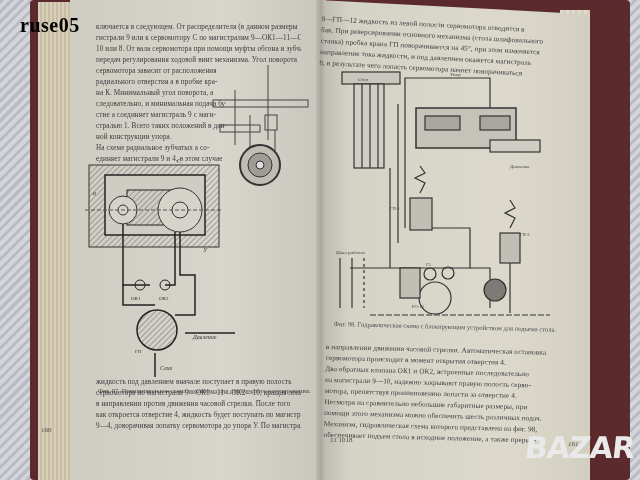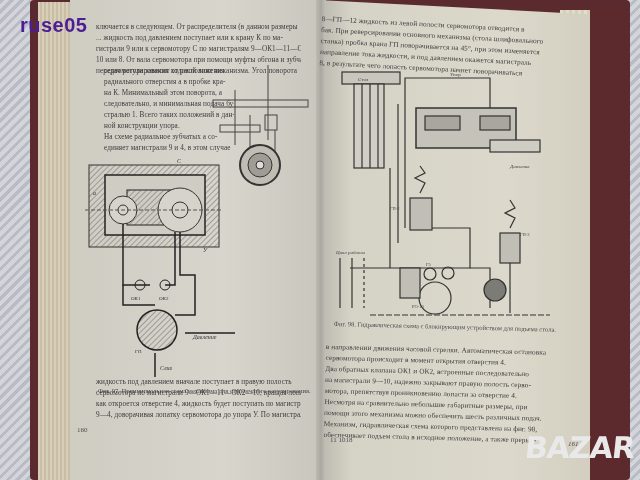--- a/index.html
+++ b/index.html
@@ -15,55 +15,55 @@
   .page-right{position:absolute;left:318px;top:0;width:270px;height:480px;
     background:linear-gradient(90deg,#b9b7ad 0%,#d5d2c6 12%,#dcd9cc 70%,#d3cfc0 100%);
     transform:skewY(3deg);transform-origin:left top;}
   .edge-right{position:absolute;left:560px;top:10px;width:30px;height:470px;
     background:repeating-linear-gradient(90deg,#e1dccb 0 3px,#d4cebb 3px 6px);}
   .gutter{position:absolute;left:316px;top:0;width:10px;height:480px;
     background:linear-gradient(90deg,#bdbbb2,#a9a79f,#c4c2b8);}
   .txt{position:absolute;color:#3a3a3c;font-size:7.2px;line-height:11px;letter-spacing:0.1px;}
   .txt p{margin:0;white-space:nowrap;overflow:hidden;}
   .left-top{left:96px;top:22px;width:205px;}
-  .left-mid{left:96px;top:66px;width:130px;margin-left:8px;}
+  .left-mid{left:96px;top:66px;width:130px;}
   .left-bot{left:96px;top:372px;width:205px;}
   .right-top{left:322px;top:14px;width:240px;transform:rotate(3deg);transform-origin:left top;}
   .right-bot{left:326px;top:342px;width:240px;transform:rotate(1.5deg);transform-origin:left top;}
   .caption{position:absolute;font-size:6.5px;color:#4a4a4c;white-space:nowrap;}
   .pagenum{position:absolute;font-size:7px;color:#4a4a4c;}
-  .watermark-top{position:absolute;left:20px;top:14px;font-family:Liberation Sans, sans-serif;
-    font-weight:bold;font-size:20px;color:#4c1d95;letter-spacing:0.5px;}
+  .watermark-top{position:absolute;left:20px;top:14px;font-family:Liberation Serif, serif;
+    font-weight:bold;font-size:20px;color:#000000;letter-spacing:0.5px;}
   .watermark-bot{position:absolute;left:525px;top:430px;font-family:"DejaVu Sans",sans-serif;
     font-weight:bold;font-size:30px;color:#e9e9e9;letter-spacing:-1px;transform:skewX(-6deg);}
   svg{position:absolute;}
 </style>
 </head>
 <body>
 
 <div class="cover"></div>
 <div class="cover-right"></div>
 <div class="edge-left"></div>
 <div class="page-left"></div>
 <div class="edge-right"></div>
 <div class="page-right"></div>
 <div class="gutter"></div>
 
 <div class="txt left-top">
   <p>ключается в следующем. От распределителя (в данном размеры</p>
-  <p>... жидкость под давлением поступает или к крану К по ма-</p>
   <p>гистрали 9 или к сервомотору С по магистралям 9—ОК1—11—ОК2—</p>
   <p>10 или 8. От вала сервомотора при помощи муфты обгона и зубчатых</p>
   <p>передач регулирования ходовой винт механизма. Угол поворота</p>
 </div>
 <div class="txt left-mid" style="top:66px;">
   <p>сервомотора зависит от расположения</p>
   <p>радиального отверстия а в пробке кра-</p>
-  <p>на К. Минимальный этом поворота, а</p>
+  <p>на К. Минимальный угол поворота, а</p>
   <p>следовательно, и минимальная подача бу-</p>
+  <p>стие а соединяет магистраль 9 с маги-</p>
   <p>стралью 1. Всего таких положений в дан-</p>
   <p>ной конструкции упора.</p>
   <p>   На схеме радиальное зубчатых а со-</p>
   <p>единяет магистрали 9 и 4, в этом случае</p>
 </div>
 
 <svg style="left:205px;top:60px;" width="110" height="110" viewBox="0 0 110 110">
   <g stroke="#444" fill="none" stroke-width="1">
     <line x1="63" y1="5" x2="63" y2="80"></line>
     <line x1="30" y1="30" x2="30" y2="85"></line>
@@ -113,25 +113,26 @@
   <text x="92" y="8" font-size="6" fill="#333" font-style="italic" font-family="Liberation Serif,serif">С</text>
   <text x="50" y="198" font-size="5" fill="#333" font-family="Liberation Serif,serif">ГП</text>
   <text x="118" y="97" font-size="6" fill="#333" font-style="italic" font-family="Liberation Serif,serif">У</text>
 </svg>
 
 <div class="caption" style="left:98px;top:387px;">Фиг. 97. Принципиальная схема механизма для ступенчатого регулирования.</div>
 
 <div class="txt left-bot" style="top:377px;">
   <p>жидкость под давлением вначале поступает в правую полость</p>
   <p>сервомотора по магистрали 9—ОК1—11—ОК2—10, вращая лопасть</p>
+  <p>в направлении против движения часовой стрелки. После того</p>
   <p>как откроется отверстие 4, жидкость будет поступать по магистрали</p>
   <p>9—4, доворачивая лопатку сервомотора до упора У. По магистрали</p>
 </div>
 <div class="pagenum" style="left:40px;top:426px;left:40px;"></div>
-<div class="pagenum" style="left:41px;top:426px;margin-left:36px;">160</div>
+<div class="pagenum" style="left:41px;top:426px;">160</div>
 
 <div class="txt right-top">
   <p>8—ГП—12 жидкость из левой полости сервомотора отводится в</p>
   <p>бак. При реверсировании основного механизма (стола шлифовального</p>
   <p>станка) пробка крана ГП поворачивается на 45°, при этом изменяется</p>
   <p>направление тока жидкости, и под давлением окажется магистраль</p>
   <p>8, в результате чего лопасть сервомотора начнет поворачиваться</p>
 </div>
 
 <svg style="left:330px;top:68px;" width="230" height="250" viewBox="0 0 230 250">

